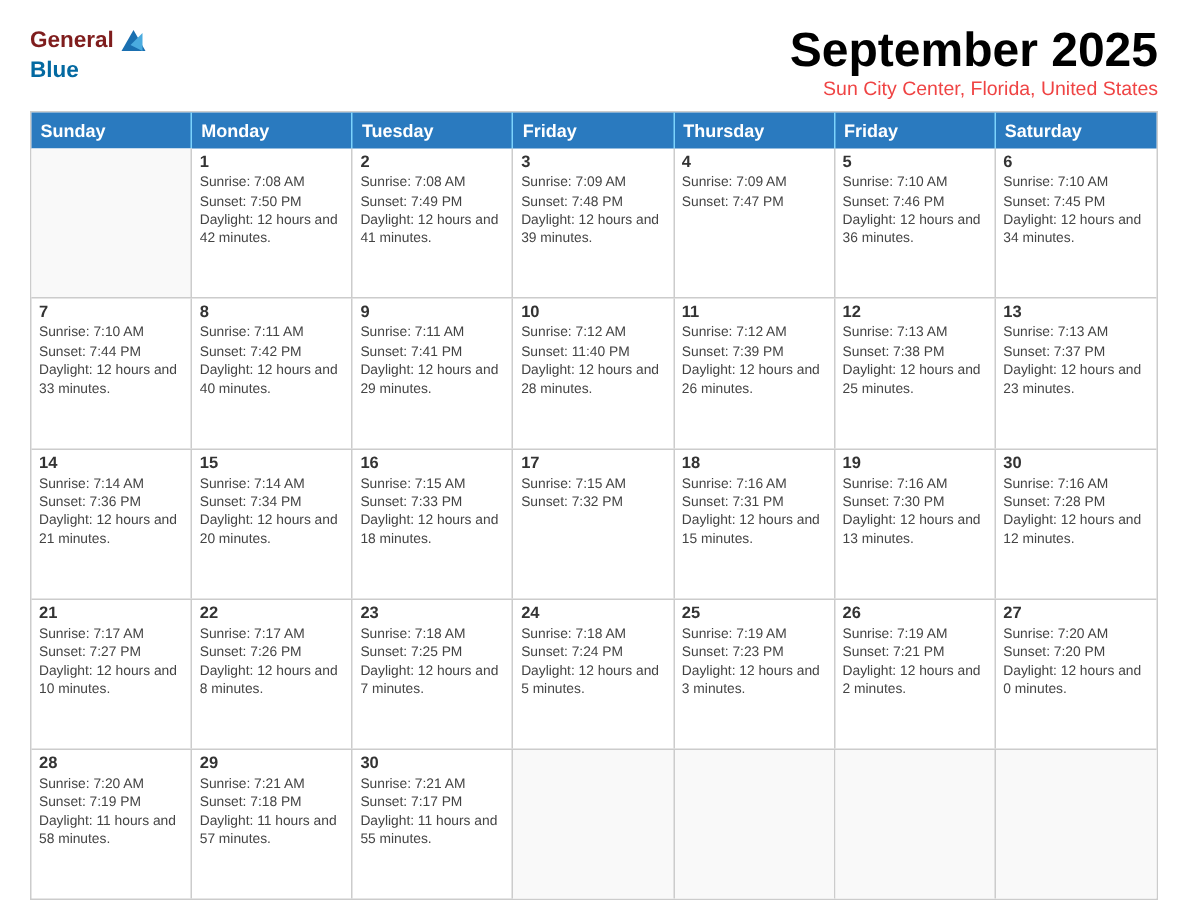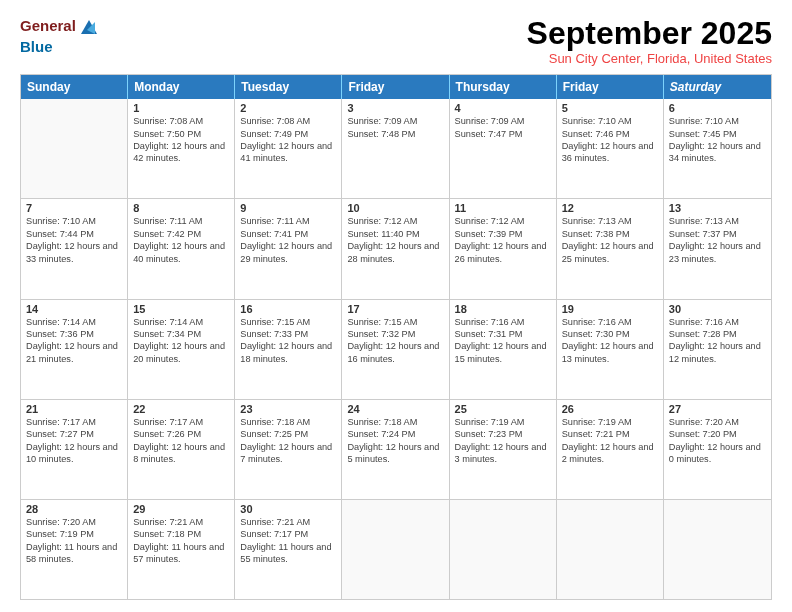--- a/index.html
+++ b/index.html
@@ -54,21 +54,21 @@
       background: #2a7abf;
     }
     .cal-header-cell {
       color: #fff;
       font-size: 12px;
       font-weight: bold;
       padding: 5px 6px;
       text-align: left;
       border-right: 1px solid #7dd3fc;
     }
-    .cal-header-cell:last-child { border-right: none; font-style: italic; }
+    .cal-header-cell:last-child { border-right: none; }
     .cal-body {
       flex: 1;
       display: flex;
       flex-direction: column;
     }
     .cal-row {
       display: grid;
       grid-template-columns: repeat(7, 1fr);
       flex: 1;
       border-top: 1px solid #ccc;
@@ -141,20 +141,21 @@
           <div class="cal-cell">
             <div class="day-number">2</div>
             <div class="cell-line">Sunrise: 7:08 AM</div>
             <div class="cell-line">Sunset: 7:49 PM</div>
             <div class="cell-line">Daylight: 12 hours and 41 minutes.</div>
           </div>
           <div class="cal-cell">
             <div class="day-number">3</div>
             <div class="cell-line">Sunrise: 7:09 AM</div>
             <div class="cell-line">Sunset: 7:48 PM</div>
+            <div class="cell-line">Daylight: 12 hours and 39 minutes.</div>
           </div>
           <div class="cal-cell">
             <div class="day-number">4</div>
             <div class="cell-line">Sunrise: 7:09 AM</div>
             <div class="cell-line">Sunset: 7:47 PM</div>
           </div>
           <div class="cal-cell">
             <div class="day-number">5</div>
             <div class="cell-line">Sunrise: 7:10 AM</div>
             <div class="cell-line">Sunset: 7:46 PM</div>
@@ -227,21 +228,20 @@
           <div class="cal-cell">
             <div class="day-number">16</div>
             <div class="cell-line">Sunrise: 7:15 AM</div>
             <div class="cell-line">Sunset: 7:33 PM</div>
             <div class="cell-line">Daylight: 12 hours and 18 minutes.</div>
           </div>
           <div class="cal-cell">
             <div class="day-number">17</div>
             <div class="cell-line">Sunrise: 7:15 AM</div>
             <div class="cell-line">Sunset: 7:32 PM</div>
-            <div class="cell-line">Daylight: 12 hours and 16 minutes.</div>
           </div>
           <div class="cal-cell">
             <div class="day-number">18</div>
             <div class="cell-line">Sunrise: 7:16 AM</div>
             <div class="cell-line">Sunset: 7:31 PM</div>
             <div class="cell-line">Daylight: 12 hours and 15 minutes.</div>
           </div>
           <div class="cal-cell">
             <div class="day-number">19</div>
             <div class="cell-line">Sunrise: 7:16 AM</div>

